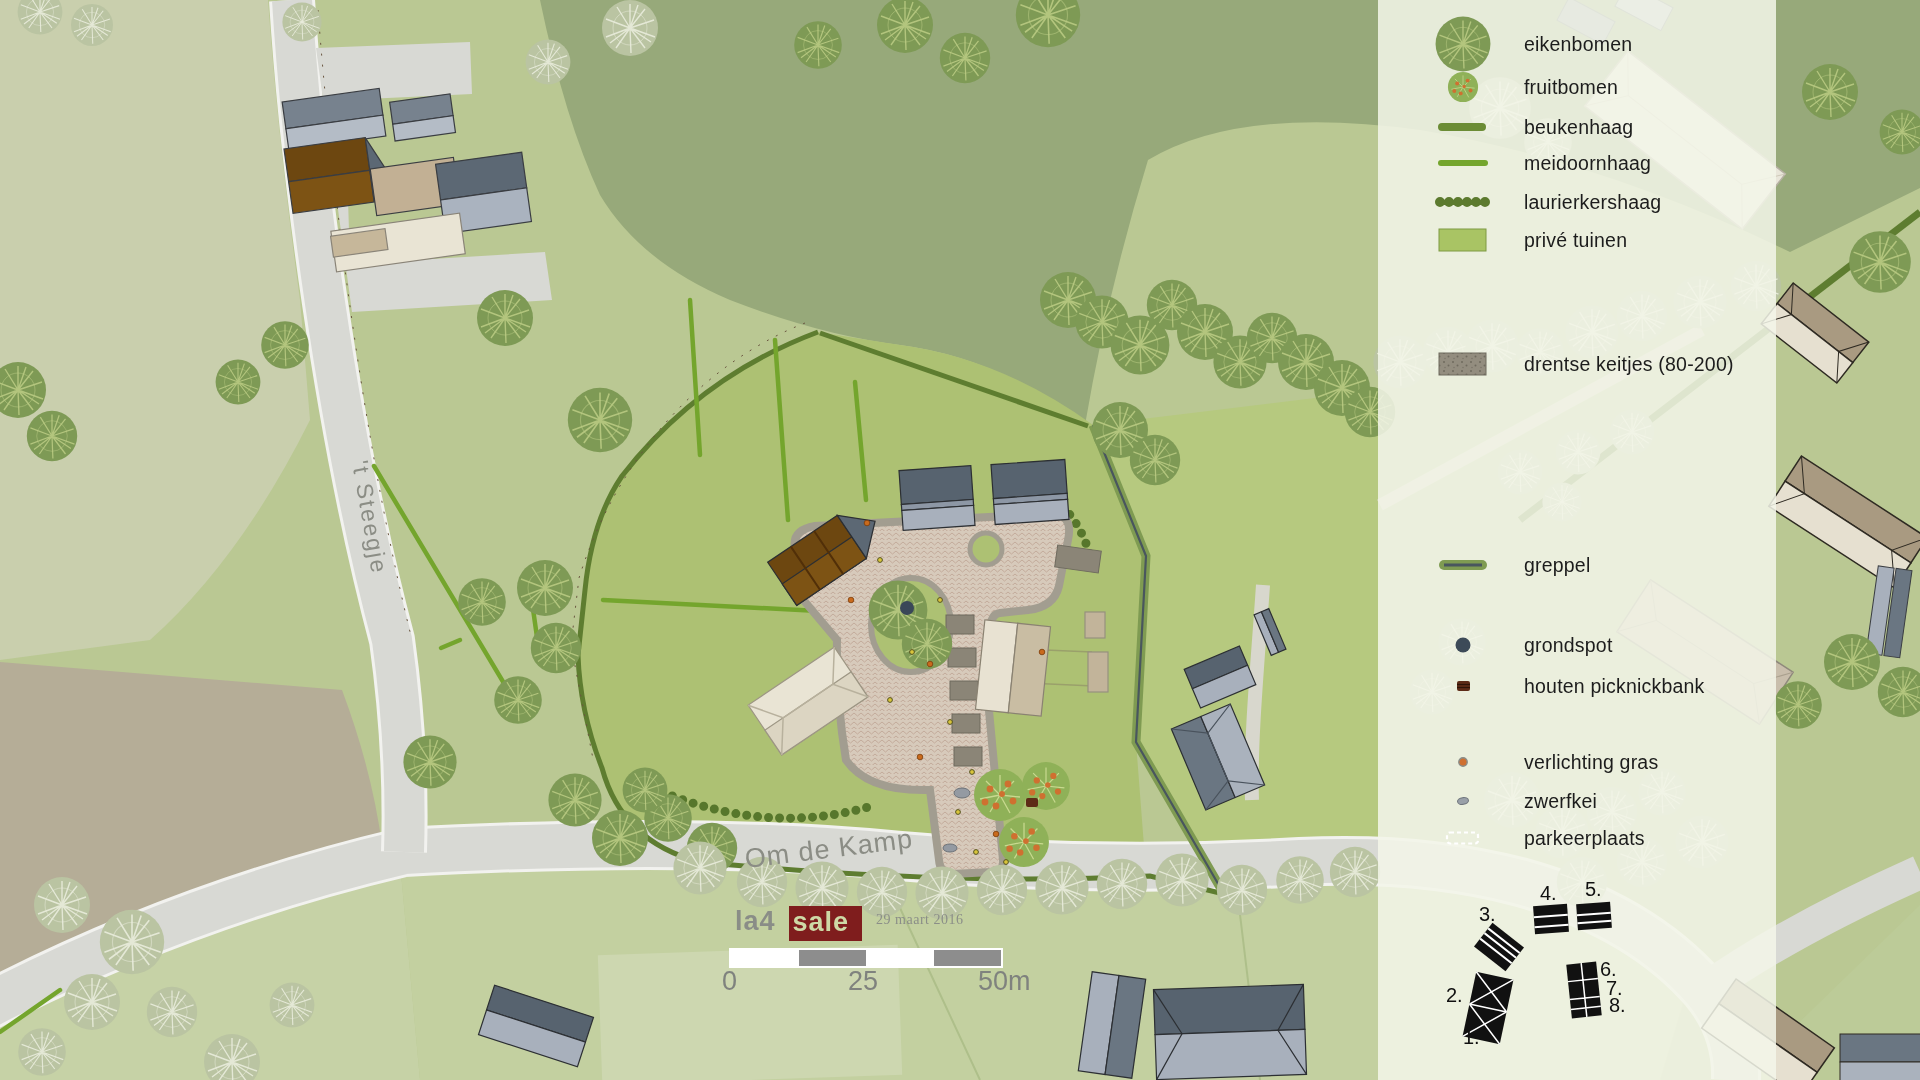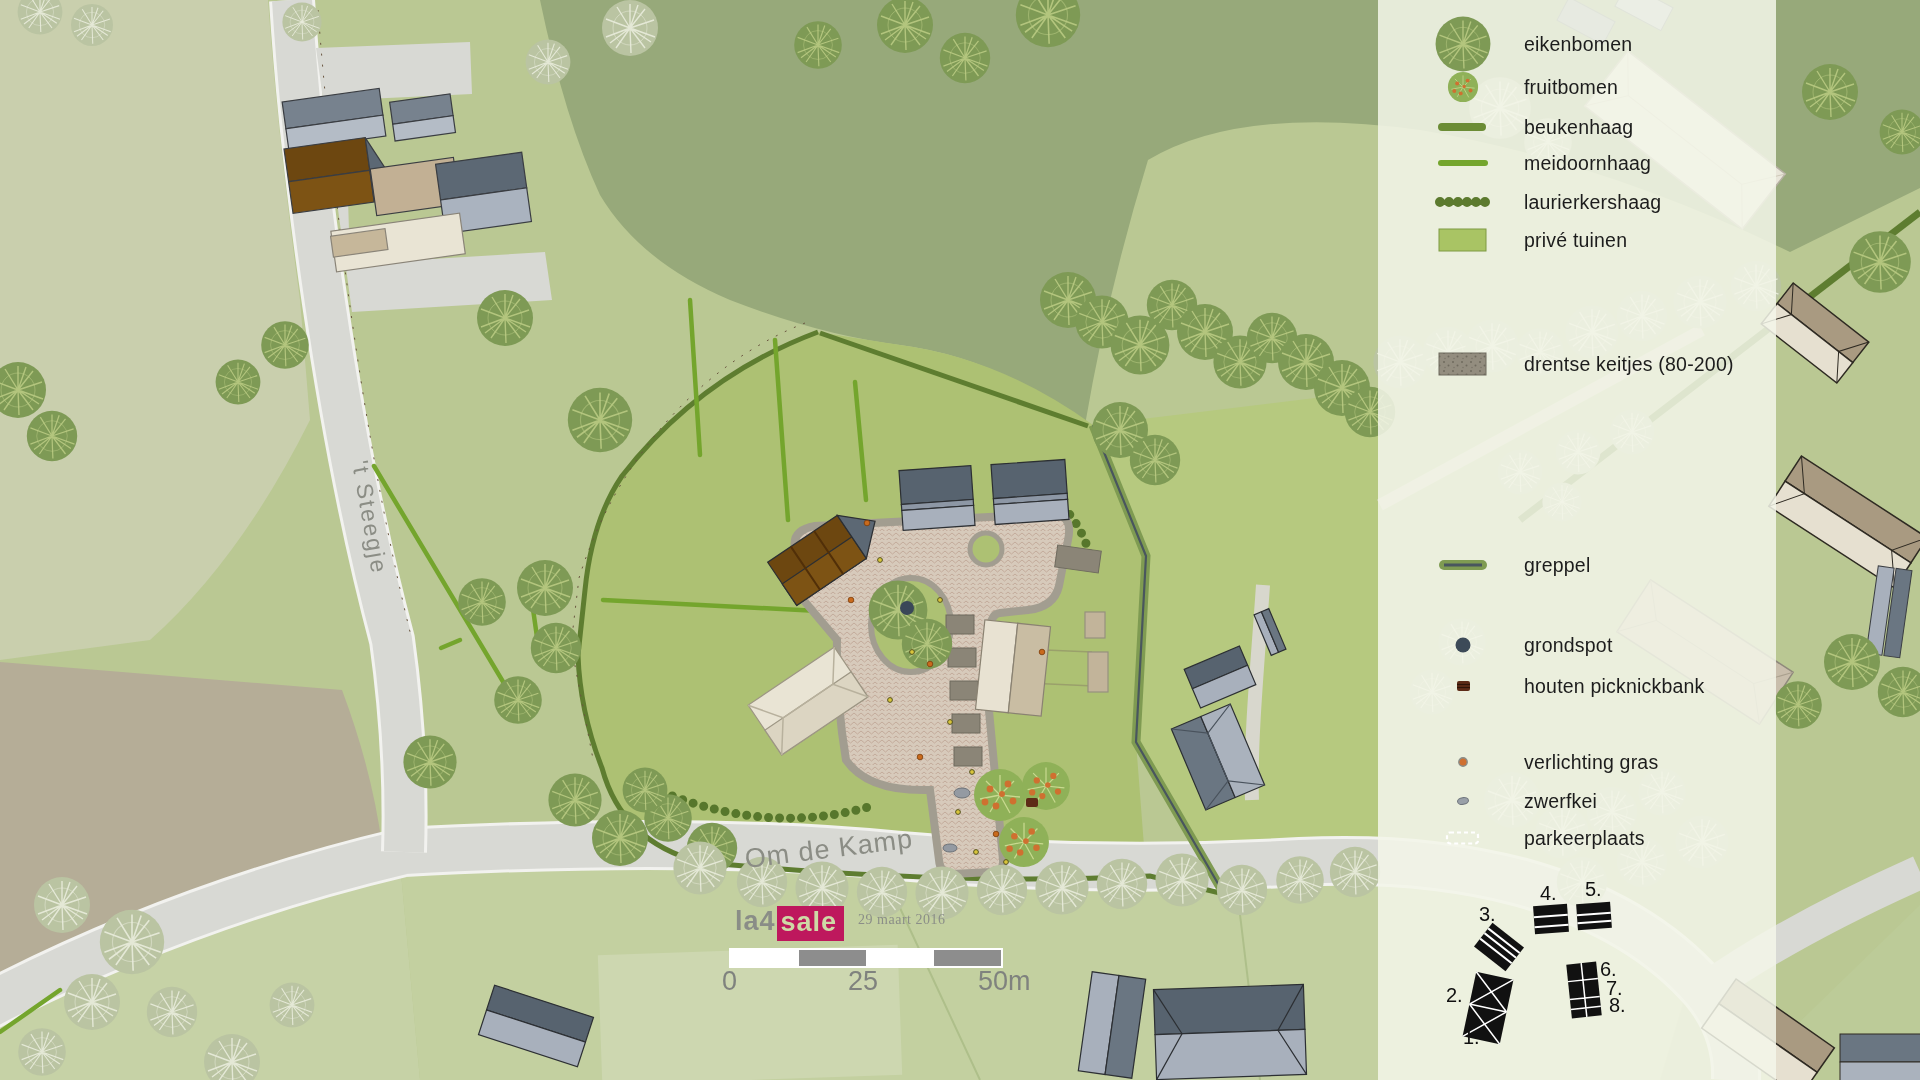--- a/index.html
+++ b/index.html
@@ -13,21 +13,21 @@
   .llab{font-size:19.5px;color:#1c1c1c;letter-spacing:.2px;white-space:nowrap;}
   .knum{position:absolute;font-size:20px;color:#111;font-weight:400;}
   
   .scalebar{position:absolute;left:731px;top:950px;width:270px;height:16px;display:flex;
             outline:2px solid #ffffff;}
   .scalebar div{flex:1;}
   .sb-tick{position:absolute;font-size:27px;color:#7f827e;}
   .credit{position:absolute;left:735px;top:906px;display:flex;align-items:flex-start;}
   .credit .p1{font-size:27px;font-weight:bold;color:#8a8d87;letter-spacing:1px;}
   .credit .p2{font-size:27px;font-weight:bold;color:#ced9a6;letter-spacing:1px;
-              background:#be185d;padding:1px 7px 3px 4px;margin-left:1px;}
+              background:#7f1d1d;padding:1px 13px 3px 4px;margin-left:13px;}
   .credit .date{font-size:14px;color:#8b8e88;margin-left:14px;margin-top:6px;letter-spacing:.5px;font-family:Liberation Serif, serif;}
   .maplabel{fill:#8b8d85;}
 </style>
 </head>
 <body>
 
 <div class="stage">
 
 <svg class="map" width="1920" height="1080" viewBox="0 0 1920 1080">
   <defs>

